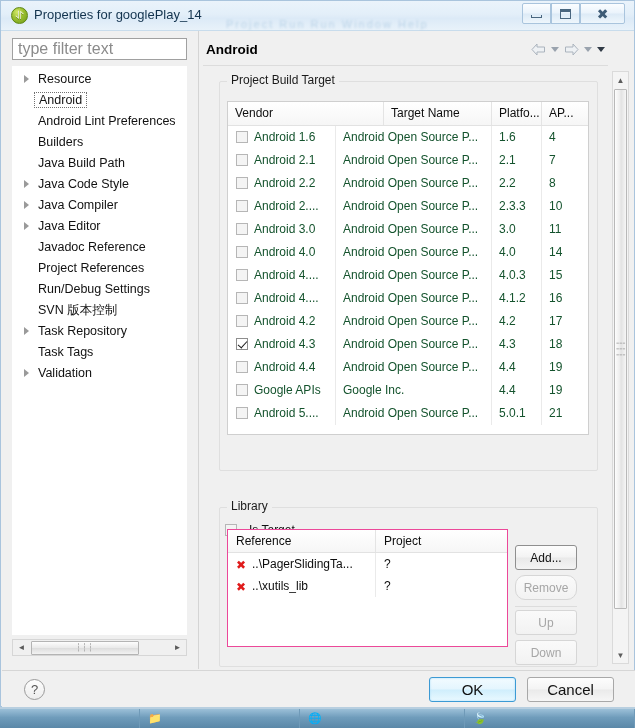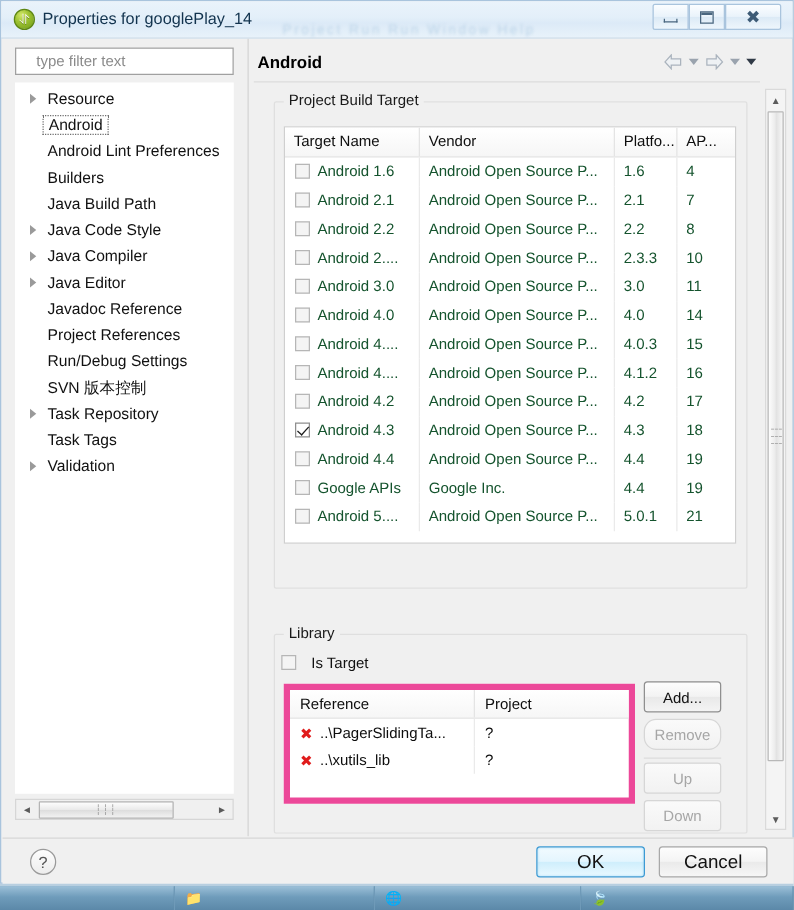--- a/index.html
+++ b/index.html
@@ -76,21 +76,21 @@
   }
 
   
   #left-pane {
     position: absolute; left: 8px; top: 4px; width: 185px; height: 630px;
   }
   #filter-box {
     position: absolute; left: 2px; top: 3px; width: 175px; height: 22px;
     border: 1px solid #a0a0a0; background: #ffffff;
     font-family: "Liberation Sans", sans-serif;
-    font-size: 12px; color: #777; padding: 0 16px;
+    font-size: 16px; color: #777; padding: 0 5px;
   }
   #filter-box::placeholder { color: #8b8b8b; }
   #tree {
     position: absolute; left: 2px; top: 31px; width: 175px; height: 569px;
     background: #ffffff; border: none;
     padding-top: 3px;
   }
   .tnode {
     position: relative; height: 21px; line-height: 21px;
     font-size: 12.5px; color: #111; padding-left: 26px;
@@ -215,22 +215,22 @@
   }
   .trow .td.col-name { padding-left: 8px; }
 
   
   #is-library-row {
     position: absolute; left: 6px; top: 24px;
     display: flex; align-items: center; gap: 6px;
     font-size: 12px; color: #111;
   }
   #lib-table {
-    position: absolute; left: 8px; top: 48px; width: 281px; height: 96px;
-    background: #ffffff; border: 5px solid #ec4899; overflow: hidden;
+    position: absolute; left: 8px; top: 30px; width: 281px; height: 118px;
+    background: #ffffff; border: 1px solid #ec4899; overflow: hidden;
   }
   .lhead {
     display: flex; height: 23px;
     background: linear-gradient(to bottom, #ffffff 0%, #f6f6f6 100%);
     border-bottom: 1px solid #e2e2e2;
   }
   .lhead .th { font-size: 12px; color: #0d0d0d; line-height: 22px;
                padding-left: 8px; border-right: 1px solid #e4e4e4;
                white-space: nowrap; overflow: hidden; }
   .lrow { display: flex; height: 22px; align-items: center; }
@@ -408,22 +408,22 @@
         <div id="title-sep"></div>
 
         <div id="content-scroll">
 
           <div class="group" id="grp-build">
             <div class="gframe"></div>
             <div class="glabel">Project Build Target</div>
 
             <div id="target-table">
               <div class="thead">
+                <div class="th col-vendor">Vendor</div>
                 <div class="th col-name">Target Name</div>
-                <div class="th col-vendor">Vendor</div>
                 <div class="th col-plat">Platfo...</div>
                 <div class="th col-api">AP...</div>
               </div>
               <div id="target-rows">
                   <div class="trow">
                     <div class="td col-name"><span class="cbx"></span><span>Android 1.6</span></div>
                     <div class="td col-vendor">Android Open Source P...</div>
                     <div class="td col-plat">1.6</div>
                     <div class="td col-api">4</div>
                   </div>

